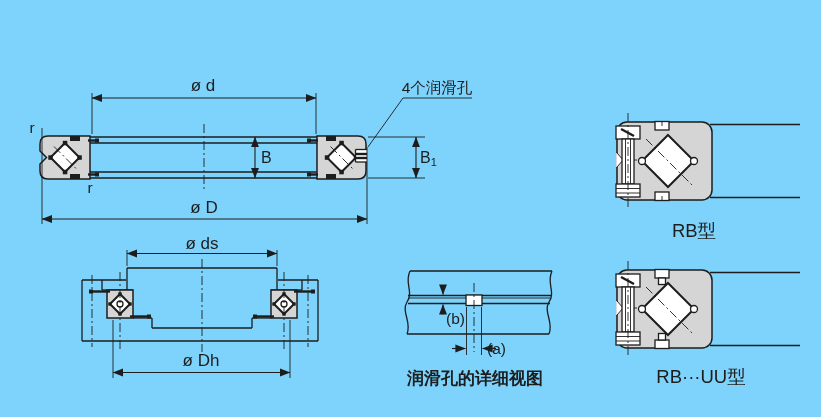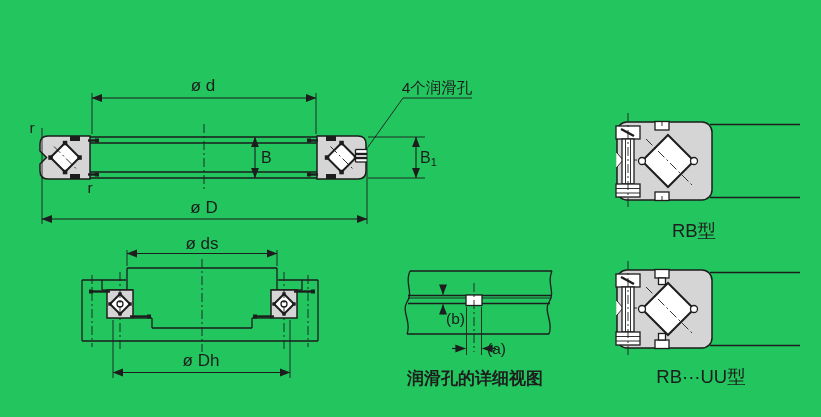--- a/index.html
+++ b/index.html
@@ -1,16 +1,16 @@
 <!DOCTYPE html>
 <html><head>
 <meta charset="utf-8">
 <style>
   html,body{margin:0;padding:0;background:#ffffff;}
-  #stage{position:relative;width:821px;height:417px;background:#22c55e;overflow:hidden;
+  #stage{position:relative;width:821px;height:417px;background:#7dd3fc;overflow:hidden;
          font-family:"Liberation Sans", sans-serif;}
   svg{position:absolute;left:0;top:0;}
   
   .ln   {stroke:#1d1d1d;stroke-width:1.3;fill:none;}
   .thin {stroke:#1d1d1d;stroke-width:0.9;fill:none;}
   .thick{stroke:#1d1d1d;stroke-width:2.4;fill:none;}
   .cl   {stroke:#1d1d1d;stroke-width:0.9;fill:none;stroke-dasharray:9 3 2 3;}
   .dim  {stroke:#1d1d1d;stroke-width:1.1;fill:none;}
   .gray {fill:#d5d5d5;stroke:#1d1d1d;stroke-width:1.5;}
   .wht  {fill:#ffffff;stroke:#1d1d1d;stroke-width:1.3;}

